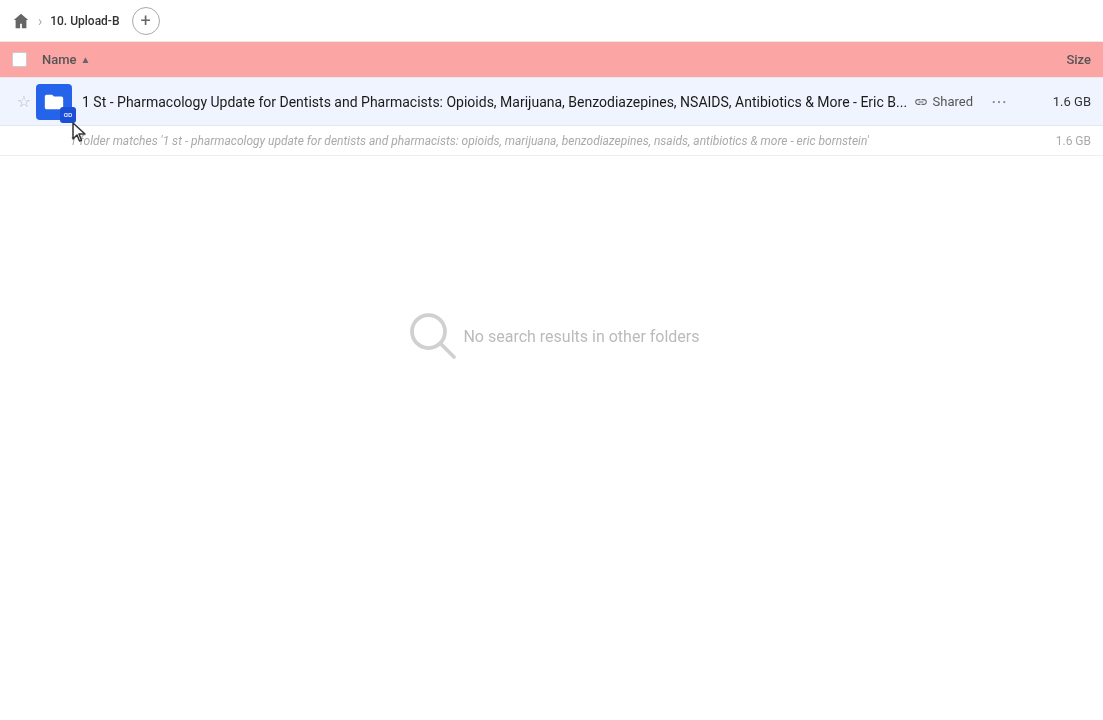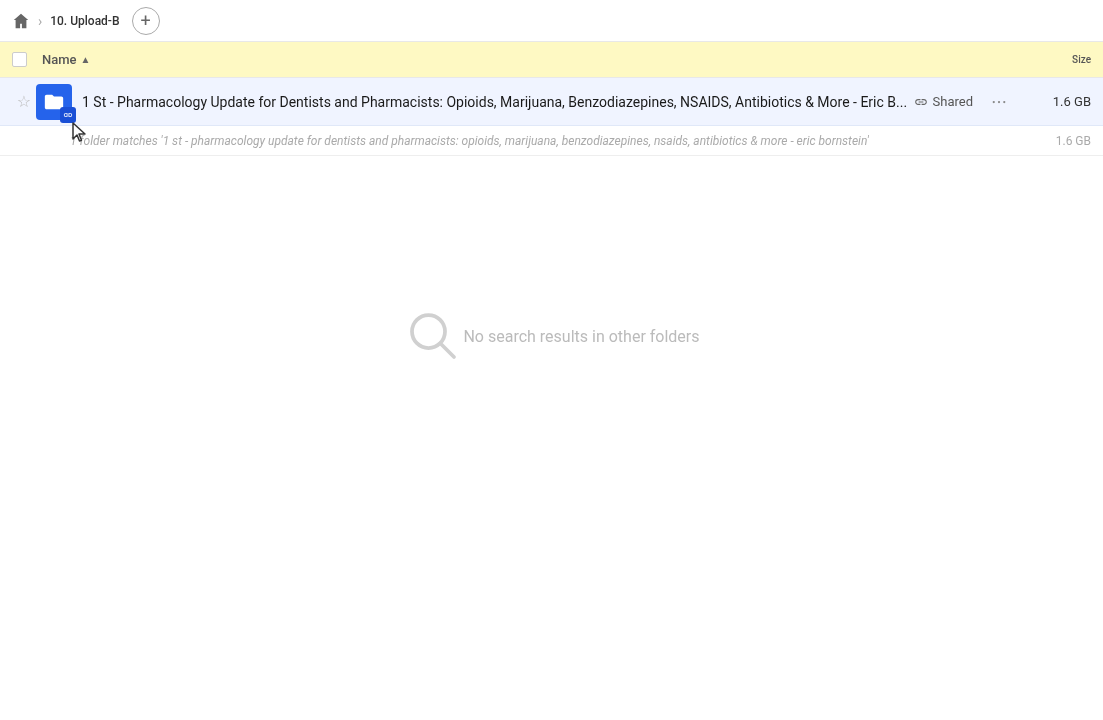--- a/index.html
+++ b/index.html
@@ -59,21 +59,21 @@
       margin-left: 6px;
     }
 
     
     .col-header {
       display: flex;
       align-items: center;
       padding: 6px 12px;
       border-bottom: 1px solid #e8e8e8;
       height: 36px;
-      background: #fef9c3;
+      background: #fca5a5;
     }
     .col-header-checkbox {
       width: 30px;
       display: flex;
       align-items: center;
     }
     .col-header-name {
       flex: 1;
       display: flex;
       align-items: center;
@@ -82,21 +82,21 @@
       color: #555;
       font-weight: 500;
     }
     .sort-arrow {
       font-size: 10px;
       color: #666;
     }
     .col-header-size {
       width: 80px;
       text-align: right;
-      font-size: 10px;
+      font-size: 13px;
       color: #555;
       font-weight: 500;
     }
 
     
     .file-row {
       display: flex;
       align-items: center;
       padding: 6px 12px;
       height: 48px;

